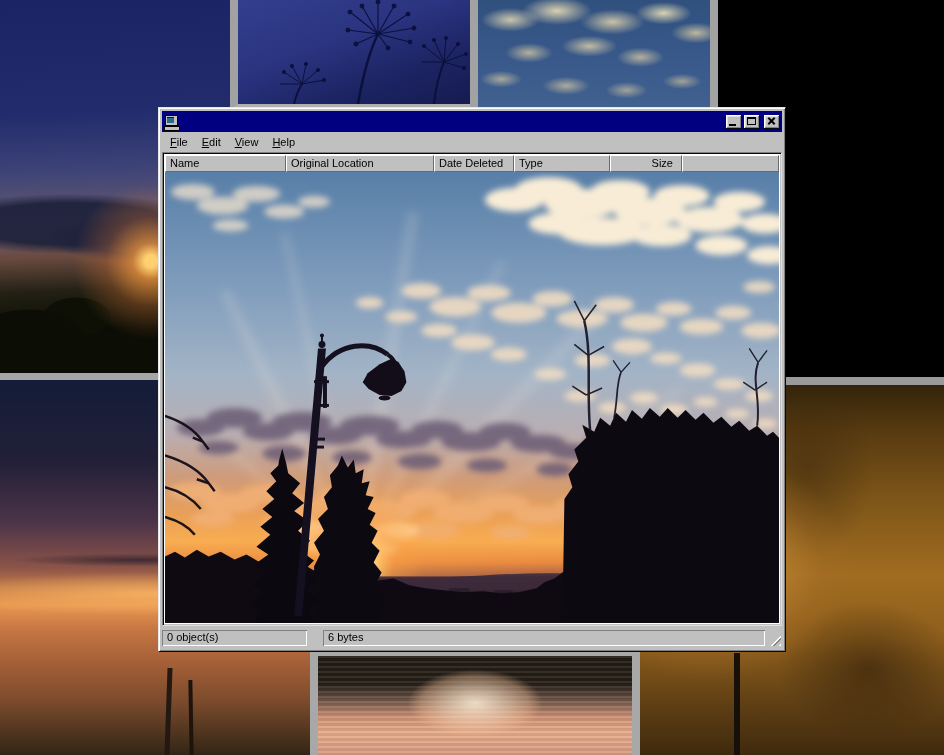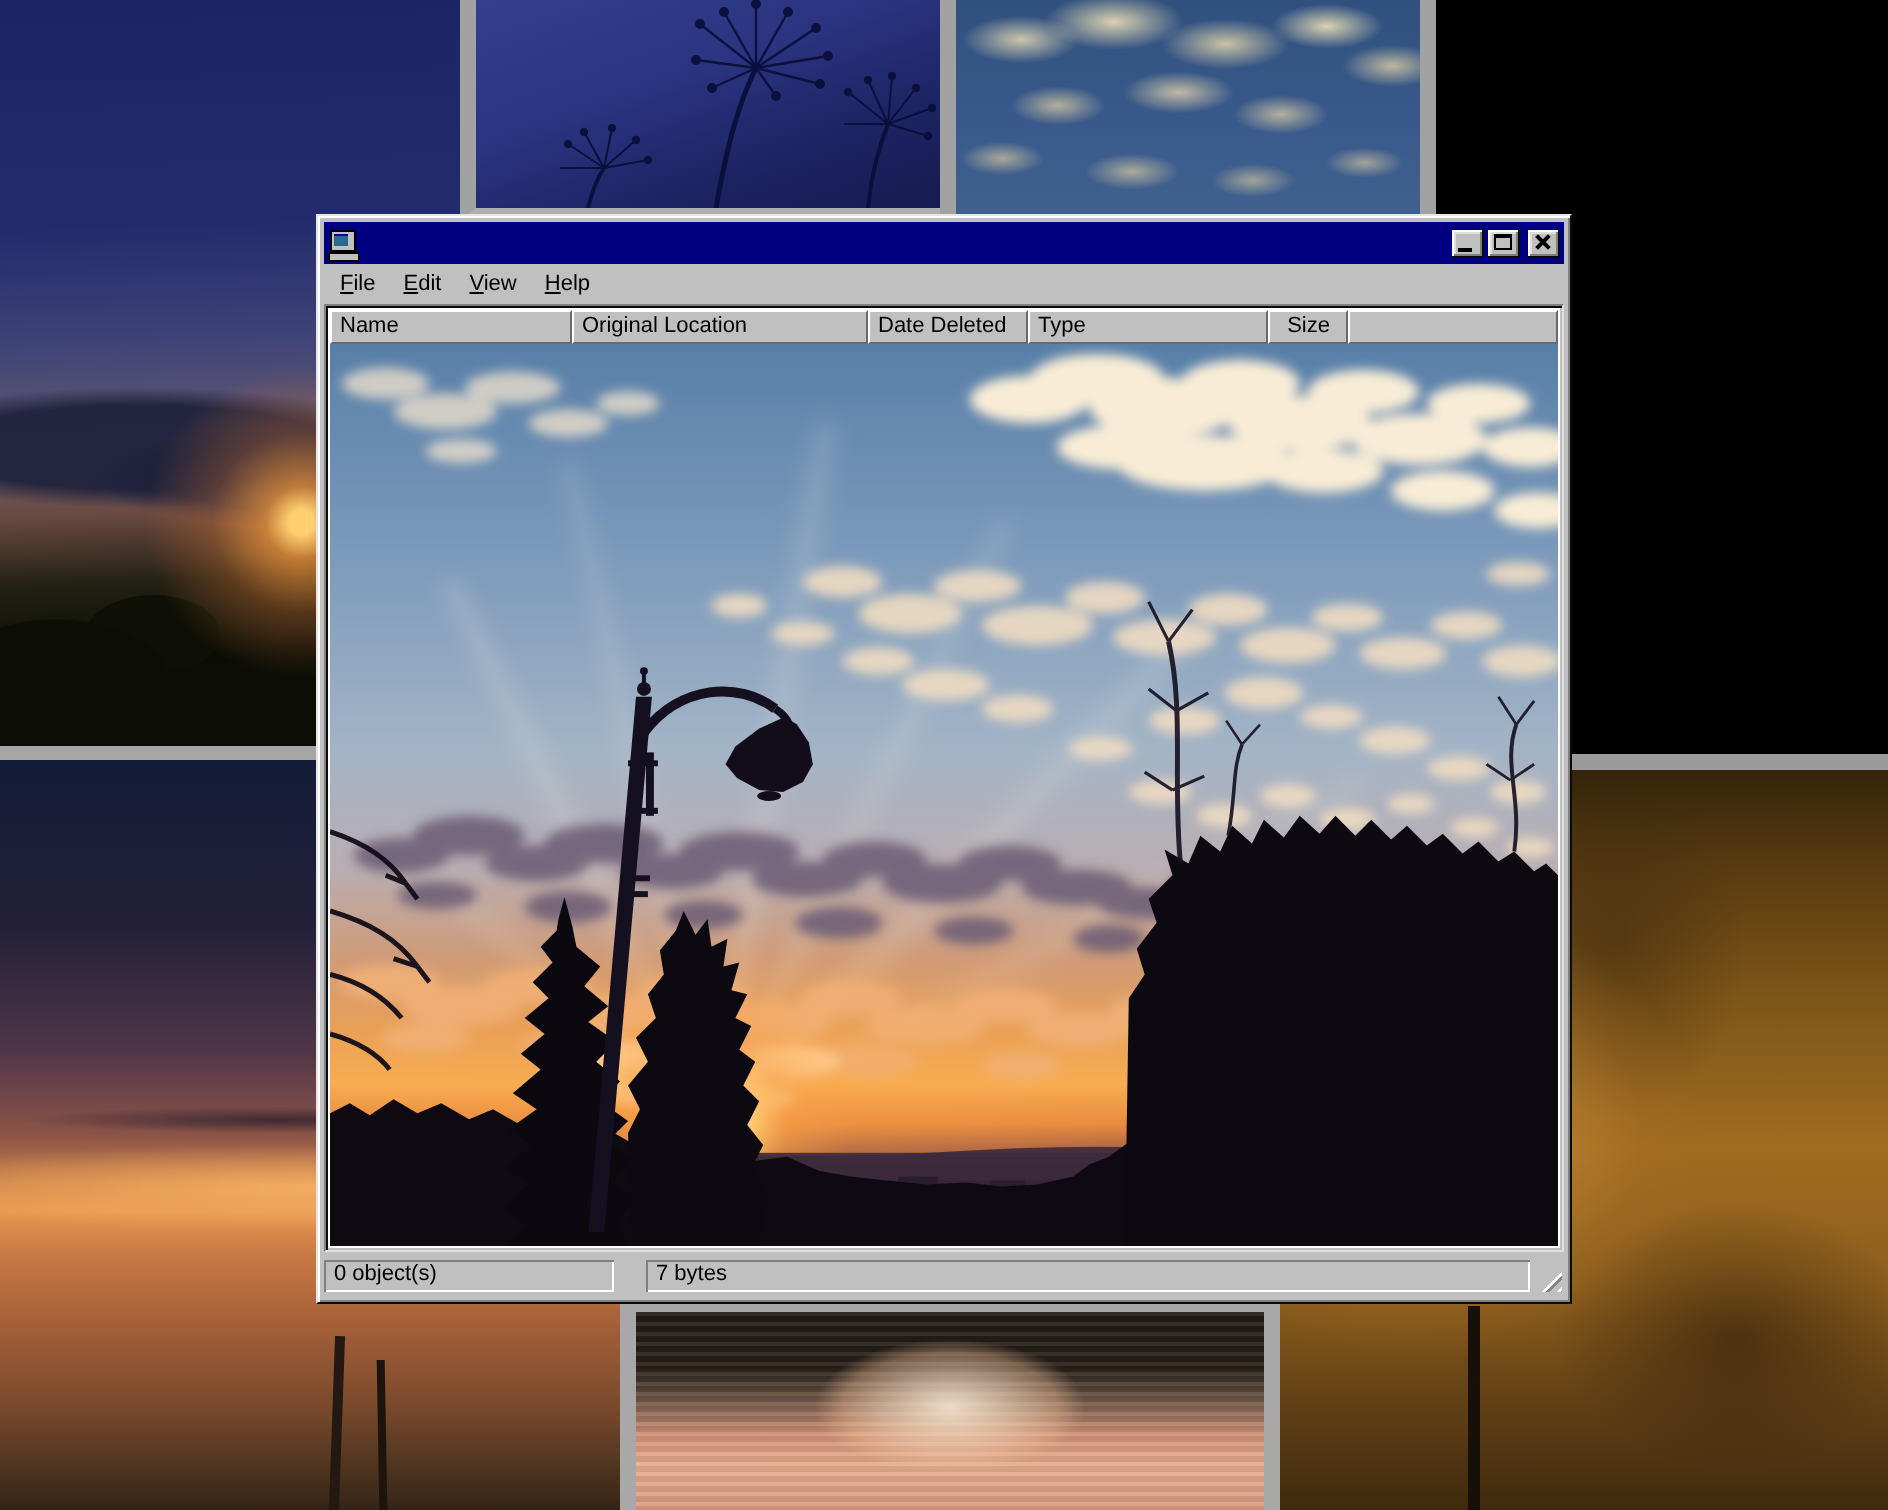--- a/index.html
+++ b/index.html
@@ -191,22 +191,22 @@
       <div class="mitem"><span class="u">E</span><span>dit</span></div>
       <div class="mitem"><span class="u">V</span><span>iew</span></div>
       <div class="mitem"><span class="u">H</span><span>elp</span></div>
     </div>
 
     <div class="listview">
       <div class="hdr">
         <div class="hcell" style="width:121px">Name</div>
         <div class="hcell" style="width:148px">Original Location</div>
         <div class="hcell" style="width:80px">Date Deleted</div>
-        <div class="hcell" style="width:120px">Type</div>
-        <div class="hcell right" style="width:40px">Size</div>
+        <div class="hcell" style="width:96px">Type</div>
+        <div class="hcell right" style="width:72px">Size</div>
         <div class="hcell" style="flex:1"></div>
       </div>
 
       <div class="photo">
         <svg viewBox="0 0 618 455" preserveAspectRatio="none">
           <defs>
             <linearGradient id="sky" x1="0" y1="0" x2="0" y2="1">
               <stop offset="0" stop-color="#587fa8"></stop>
                 <stop offset="0.25" stop-color="#7f9cbc"></stop>
               <stop offset="0.45" stop-color="#a3b4c6"></stop>
@@ -440,18 +440,18 @@
           <path d="M158,196 C176,172 206,170 224,184" stroke="#141020" stroke-width="5" fill="none"></path>
           <path d="M224,184 C230,188 232,192 231,196" stroke="#141020" stroke-width="4" fill="none"></path>
           <path d="M229,188 L216,194 L204,203 L199,212 L205,219 L216,225 L228,226 L238,221 L243,212 L241,201 L235,192 Z" fill="#120d18"></path>
           <ellipse cx="221" cy="228" rx="6" ry="2.5" fill="#120d18"></ellipse>
         </svg>
       </div>
     </div>
 
     <div class="statusbar">
       <div class="spane p1">0 object(s)</div>
-      <div class="spane p2">7 bytes</div>
+      <div class="spane p2">6 bytes</div>
       <div class="grip"></div>
     </div>
 
   </div>
 </div>
 
 </body></html>

